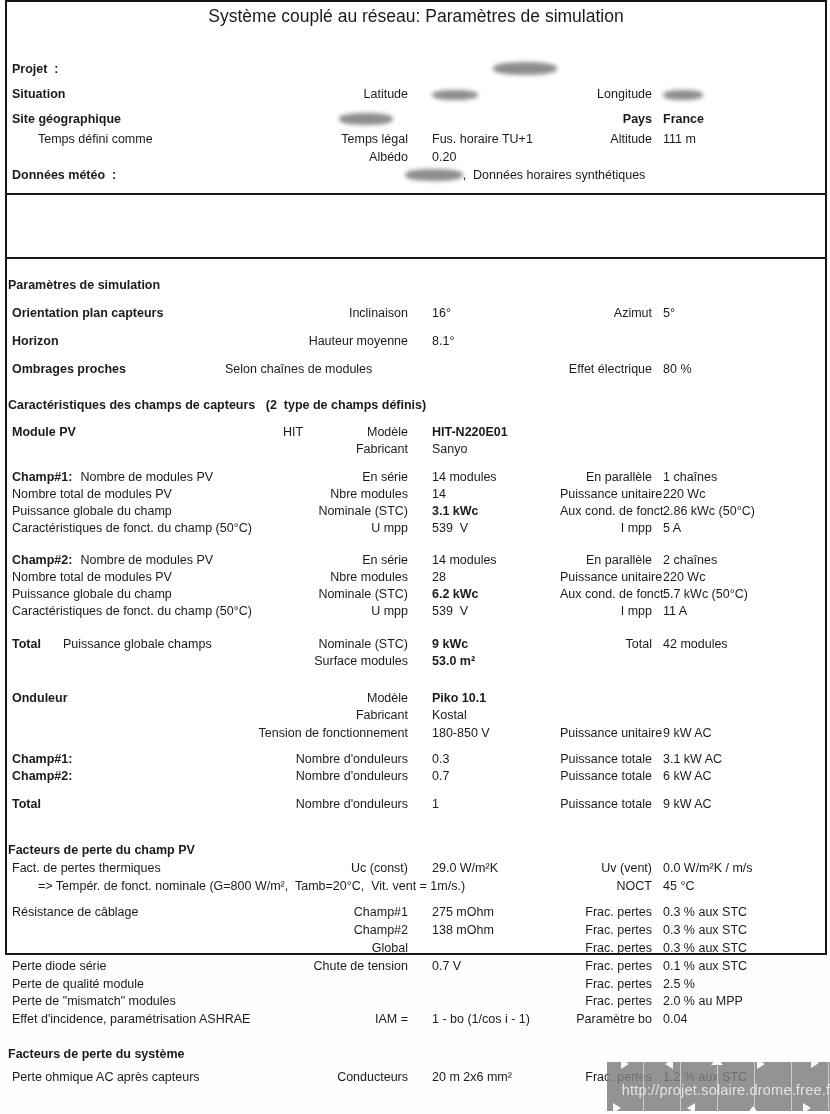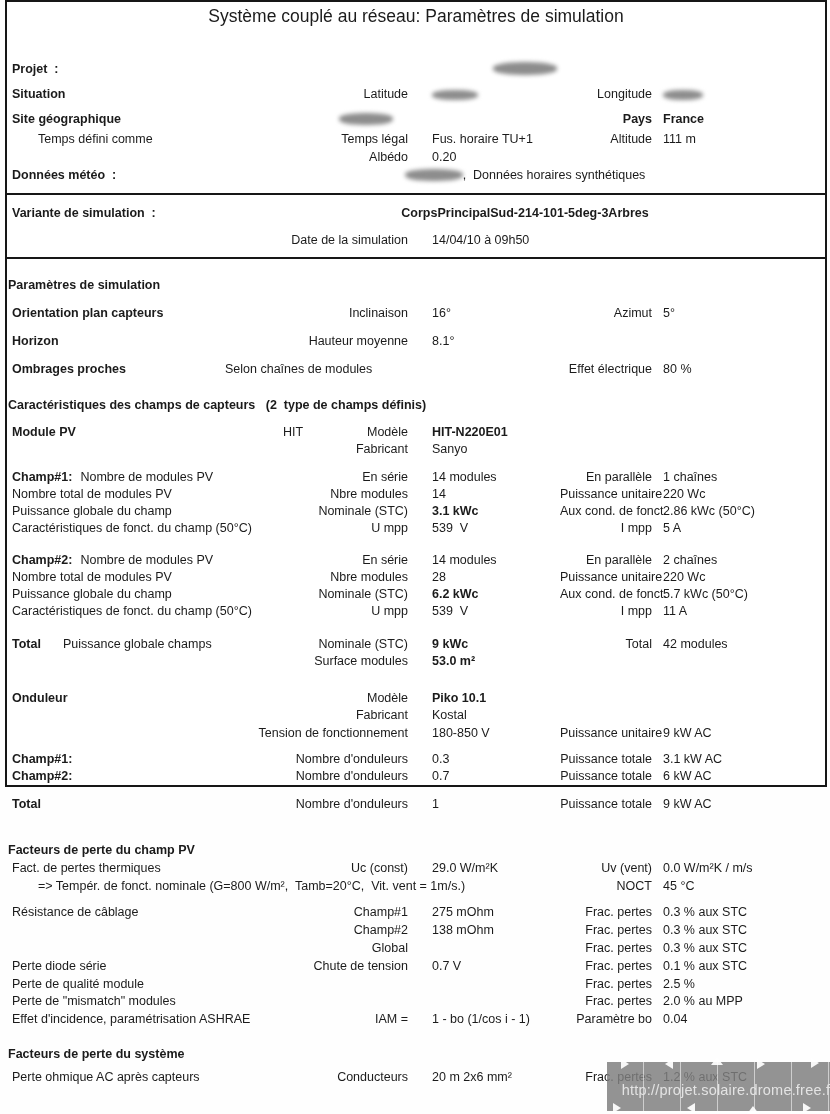--- a/index.html
+++ b/index.html
@@ -1,18 +1,18 @@
 <!DOCTYPE html>
 <html lang="fr"><head>
 <meta charset="utf-8">
 <style>
   html,body{margin:0;padding:0;background:#fff;}
   .page{position:relative;width:830px;height:1114px;background:#fefefe;
         font-family:"Liberation Sans",sans-serif;font-size:12.5px;color:#1b1b1b;overflow:hidden;}
-  .frame{position:absolute;left:5px;top:0;width:822px;height:787px;
+  .frame{position:absolute;left:5px;top:0;width:822px;height:955px;
          box-sizing:border-box;border:2px solid #161616;background:#fff;}
   .sep{position:absolute;left:0;width:100%;border-top:2px solid #161616;}
   .sep1{top:191px;} .sep2{top:255px;}
   .block{position:absolute;left:0;right:0;}
   .blockA{top:0;} .blockB{top:193px;} .blockC{top:257px;}
   .doc-title{line-height:21px;font-size:17.5px;text-align:center;white-space:pre;}
   .row{display:grid;grid-template-columns:213px 183px 152px 92px auto;
        padding-left:5px;line-height:15px;height:15px;}
   .row > div{white-space:pre;min-width:0;}
   .c1{grid-column:1;} .c2{grid-column:2;text-align:right;}
@@ -81,31 +81,20 @@
       </div>
 
       <div class="row" style="margin-top:3px">
         <div class="c1 b">Données météo  :</div>
         <div class="c25"><span class="redact" style="width:58px;height:12px"></span><span>,  Données horaires synthétiques</span></div>
       </div>
     </div>
 
     <div class="sep sep1"></div>
 
-    <div class="block blockB">
-      <div class="row" style="margin-top:11px">
-        <div class="c1 b">Variante de simulation  :</div>
-        <div class="c25 b">CorpsPrincipalSud-214-101-5deg-3Arbres</div>
-      </div>
-      <div class="row" style="margin-top:12px">
-        <div class="c1"></div>
-        <div class="c2">Date de la simulation</div>
-        <div class="c3">14/04/10 à 09h50</div>
-      </div>
-    </div>
 
     <div class="sep sep2"></div>
 
     <div class="block blockC">
 
       <div class="hdr" style="margin-top:19px">Paramètres de simulation</div>
 
       <div class="row" style="margin-top:13px">
         <div class="c1 b">Orientation plan capteurs</div>
         <div class="c2">Inclinaison</div>

